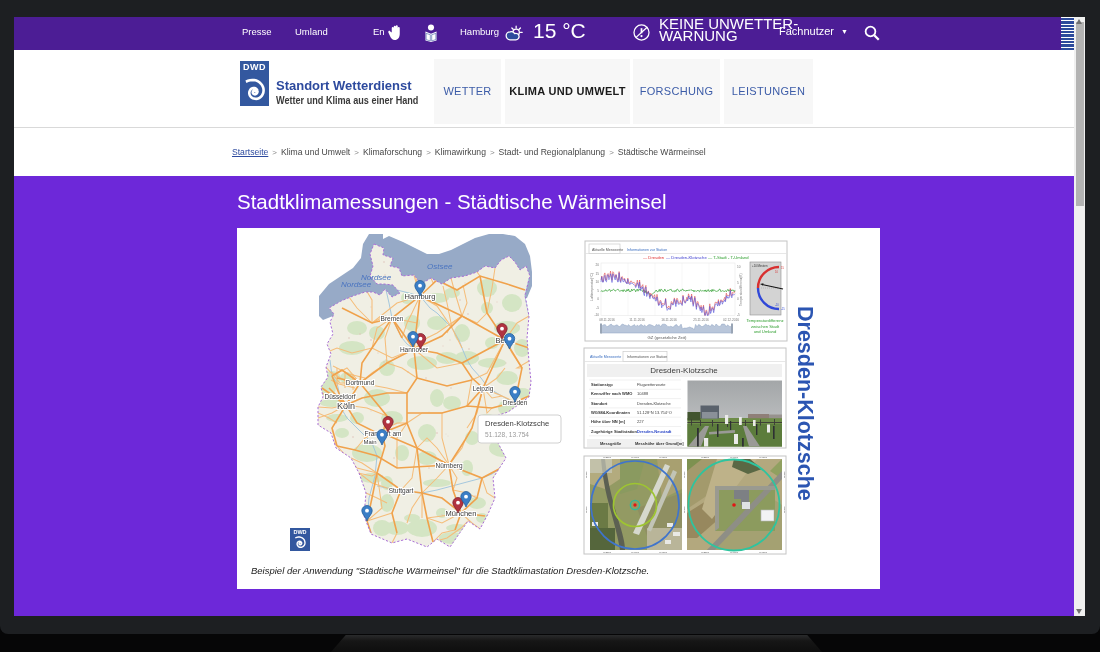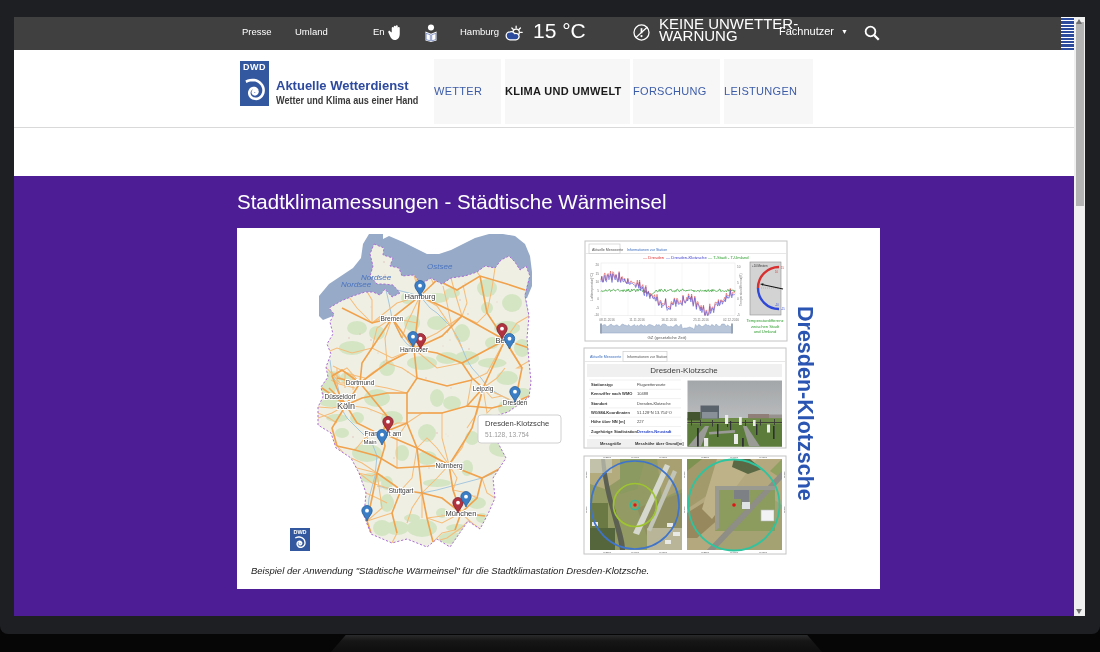--- a/index.html
+++ b/index.html
@@ -1,32 +1,32 @@
 <!DOCTYPE html>
 <html><head><meta charset="utf-8"><style>
 *{margin:0;padding:0;box-sizing:border-box}
 html,body{width:1100px;height:652px;overflow:hidden;background:#060607;font-family:"Liberation Sans",sans-serif}
 #bezel{position:absolute;left:0;top:0;width:1100px;height:634px;background:#1d1f22;border-radius:0 0 8px 8px}
 #stand{position:absolute;left:331px;top:635px;width:491px;height:17px;background:linear-gradient(#2a2b2c,#161616 35%,#0e0e0e);clip-path:polygon(0 100%,3% 0,97% 0,100% 100%);border-radius:4px 4px 0 0}
 #screen{position:absolute;left:14px;top:17px;width:1071px;height:599px;background:#fff;overflow:hidden}
-#topbar{position:absolute;left:0;top:0;width:1060px;height:33px;background:#404040;color:#fff}
+#topbar{position:absolute;left:0;top:0;width:1060px;height:33px;background:#4c1d95;color:#fff}
 #topbar span{position:absolute;top:14px;transform:translateY(-50%);font-size:9.5px;white-space:nowrap}
 #stripes{position:absolute;right:0;top:0;width:13px;height:33px;background:repeating-linear-gradient(#fff 0 1px,#2d4b9c 1px 3.3px)}
 #scroll{position:absolute;left:1060px;top:0;width:11px;height:599px;background:#f0f0f0}
 #thumb{position:absolute;left:1.5px;top:5px;width:8px;height:184px;background:#b3b3b3}
 .arr{position:absolute;left:2px;width:0;height:0;border-left:3.5px solid transparent;border-right:3.5px solid transparent}
 #arrup{top:2px;border-bottom:5px solid #707070}
 #arrdn{bottom:2px;border-top:5px solid #707070}
 #header{position:absolute;left:0;top:33px;width:1060px;height:78px;background:#fff;border-bottom:1px solid #d9d9d9}
-.nav{position:absolute;top:9px;height:65px;background:#f7f7f7;font-size:11px;color:#3c5ca8;text-align:left;line-height:65px;letter-spacing:.3px}
+.nav{position:absolute;top:9px;height:65px;background:#f7f7f7;font-size:11px;color:#3c5ca8;text-align:center;line-height:65px;letter-spacing:.3px}
 #breadcrumb{position:absolute;left:0;top:111px;width:1060px;height:48px;background:#fff;font-size:8.6px;color:#474747}
 #bc{position:absolute;left:218px;top:19px;white-space:nowrap}
 #bc .sep{color:#8a8a8a;margin:0 4px;font-size:8px}
 #bc a{color:#2d4a9e;text-decoration:underline}
-#main{position:absolute;left:0;top:159px;width:1060px;height:440px;background:#4c1d95}
+#main{position:absolute;left:0;top:159px;width:1060px;height:440px;background:#6d28d9}
 #h1{position:absolute;left:223px;top:14px;color:#fff;font-size:20.5px;font-weight:400}
 #card{position:absolute;left:223px;top:52px;width:643px;height:361px;background:#fff}
 #logo{position:absolute;left:226px;top:11px;width:29px;height:45px;background:#33589f}
 #lt1{position:absolute;left:262px;top:28px;font-size:13px;font-weight:bold;color:#2d4a9e}
 #lt2{position:absolute;left:262px;top:45px;font-size:10px;font-weight:bold;color:#3a3a3a;transform:scaleX(.91);transform-origin:left}
 </style></head><body>
 <div id="bezel"></div>
 <div id="stand"></div>
 <div id="screen">
  <div id="topbar">
@@ -65,27 +65,30 @@
  </div>
  <div id="header">
   <div id="logo">
         <div style="color:#fff;font-weight:bold;font-size:9px;text-align:center;margin-top:1px;letter-spacing:.5px">DWD</div>
    <svg style="position:absolute;left:0;top:14px;overflow:visible" width="29" height="31" viewBox="0 0 29 31">
           <g transform="translate(14.5,17)">
             <path d="M-8.6,-10.3 L-6.5,-11.2 L-4.4,-11.8 L-2.3,-12.0 L-0.2,-11.9 L1.8,-11.4 L3.6,-10.6 L5.2,-9.5 L6.5,-8.2 L7.6,-6.8 L8.4,-5.2 L8.9,-3.6 L9.1,-2.0 L9.0,-0.4 L8.7,1.1 L8.1,2.5 L7.4,3.7 L6.4,4.8 L5.3,5.6 L4.2,6.3 L3.0,6.7 L1.7,6.9 L0.5,6.8 L-0.6,6.6 L-1.7,6.2 L-2.7,5.7 L-3.5,5.0 L-4.1,4.2 L-4.7,3.3 L-5.0,2.4 L-5.2,1.5 L-5.2,0.6 L-5.1,-0.3 L-4.8,-1.1 L-4.4,-1.9 L-3.9,-2.5 L-3.3,-3.1 L-2.6,-3.5 L-2.0,-3.7 L-1.3,-3.9 L-0.6,-3.9 L0.1,-3.9 L0.8,-3.7 L1.3,-3.4 L1.8,-3.0 L2.2,-2.6 L2.6,-2.1 L2.8,-1.6 L2.9,-1.0 L3.0,-0.5 L2.9,0.0 L2.8,0.5 L2.6,0.9 L2.3,1.3 L2.0,1.6 L1.7,1.9 L1.3,2.1 L0.9,2.2 L0.5,2.3 L0.1,2.2 L-0.3,2.1 L-0.6,2.0 L-0.9,1.8 L-1.2,1.6 L-1.4,1.3 L-1.6,1.0 L-1.7,0.7 L-1.7,0.4 L-1.7,0.1 L-1.6,-0.2 L-1.5,-0.4 L-1.4,-0.7 L-1.2,-0.9 L-1.0,-1.0 L-0.8,-1.2 L-0.6,-1.2 L-0.3,-1.3 L-0.1,-1.3 L0.1,-1.3 L0.3,-1.2 L0.5,-1.1 L0.6,-1.0 L0.8,-0.8 L0.9,-0.6 L0.9,-0.5 L1.0,-0.3 L1.0,-0.1 L1.0,0.0 L0.9,0.2 L0.8,0.3 L0.7,0.5" fill="none" stroke="#fff" stroke-width="2.6"></path>
           </g>
         </svg>
   </div>
-  <div id="lt1">Aktuelle Wetterdienst</div>
+  <div id="lt1">Standort Wetterdienst</div>
   <div id="lt2">Wetter und Klima aus einer Hand</div>
   <div class="nav" style="left:420px;width:67px">WETTER</div>
   <div class="nav" style="left:491px;width:125px;color:#1a1a1a;font-weight:bold">KLIMA UND UMWELT</div>
   <div class="nav" style="left:710px;width:89px">LEISTUNGEN</div>
   <div class="nav" style="left:619px;width:87px">FORSCHUNG</div>
  </div>
+ <div id="breadcrumb">
+      <div id="bc"><a>Startseite</a><span class="sep">&gt;</span>Klima und Umwelt<span class="sep">&gt;</span>Klimaforschung<span class="sep">&gt;</span>Klimawirkung<span class="sep">&gt;</span>Stadt- und Regionalplanung<span class="sep">&gt;</span>Städtische Wärmeinsel</div>
+    </div>
  <div id="main">
   <div id="h1">Stadtklimamessungen - Städtische Wärmeinsel</div>
   <div id="card">
 <svg width="643" height="361" viewBox="0 0 643 361" font-family="Liberation Sans,sans-serif">
 <defs>
  <g id="pinb">
               <path d="M0,0 C-1.3,-4.2 -5.2,-6.8 -5.2,-10.3 A5.2,5.2 0 1 1 5.2,-10.3 C5.2,-6.8 1.3,-4.2 0,0 Z" fill="#3b7ec6" stroke="#265f9b" stroke-width=".8"></path>
               <circle cx="0" cy="-10.3" r="1.9" fill="#fff"></circle>
             </g>
  <g id="pinr">

